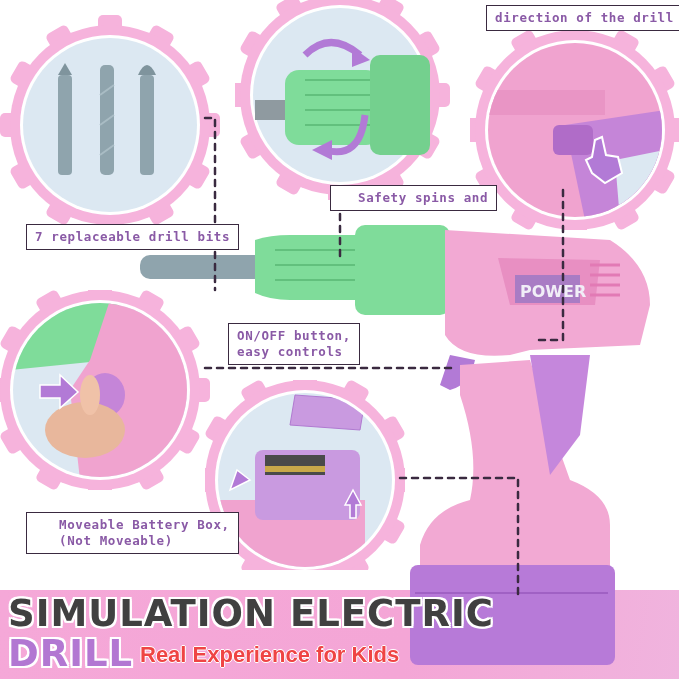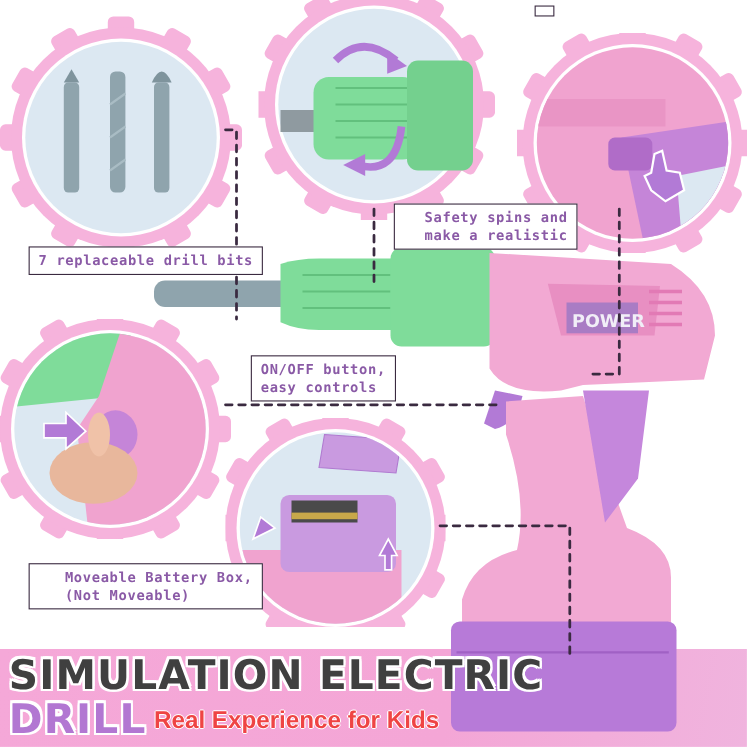--- a/index.html
+++ b/index.html
@@ -232,25 +232,25 @@
   <g fill="none" stroke="#3a2a40" stroke-width="2.5" stroke-dasharray="6,6" stroke-linecap="round">
     <path d="M205,118 L215,118 L215,290"></path>
     <path d="M340,190 L340,260"></path>
     <path d="M563,190 L563,340 L535,340"></path>
     <path d="M205,368 L455,368"></path>
     <path d="M400,478 L518,478 L518,600"></path>
   </g>
 </svg>
 
 <div class="callout" style="left:486px;top:5px;text-align:center;">
-</div>
-
-<div class="callout" style="left:358px;top:185px;padding-left:27px;">
+  <div>direction of the drill</div>
+</div>
+
+<div class="callout" style="left:330px;top:185px;padding-left:27px;">
   <div>Safety spins and</div>
-  <div>make a realistic</div>
 </div>
 
 <div class="callout" style="left:26px;top:224px;">
   <div>7 replaceable drill bits</div>
 </div>
 
 <div class="callout" style="left:228px;top:323px;">
   <div>ON/OFF button,</div>
   <div>easy controls</div>
 </div>

